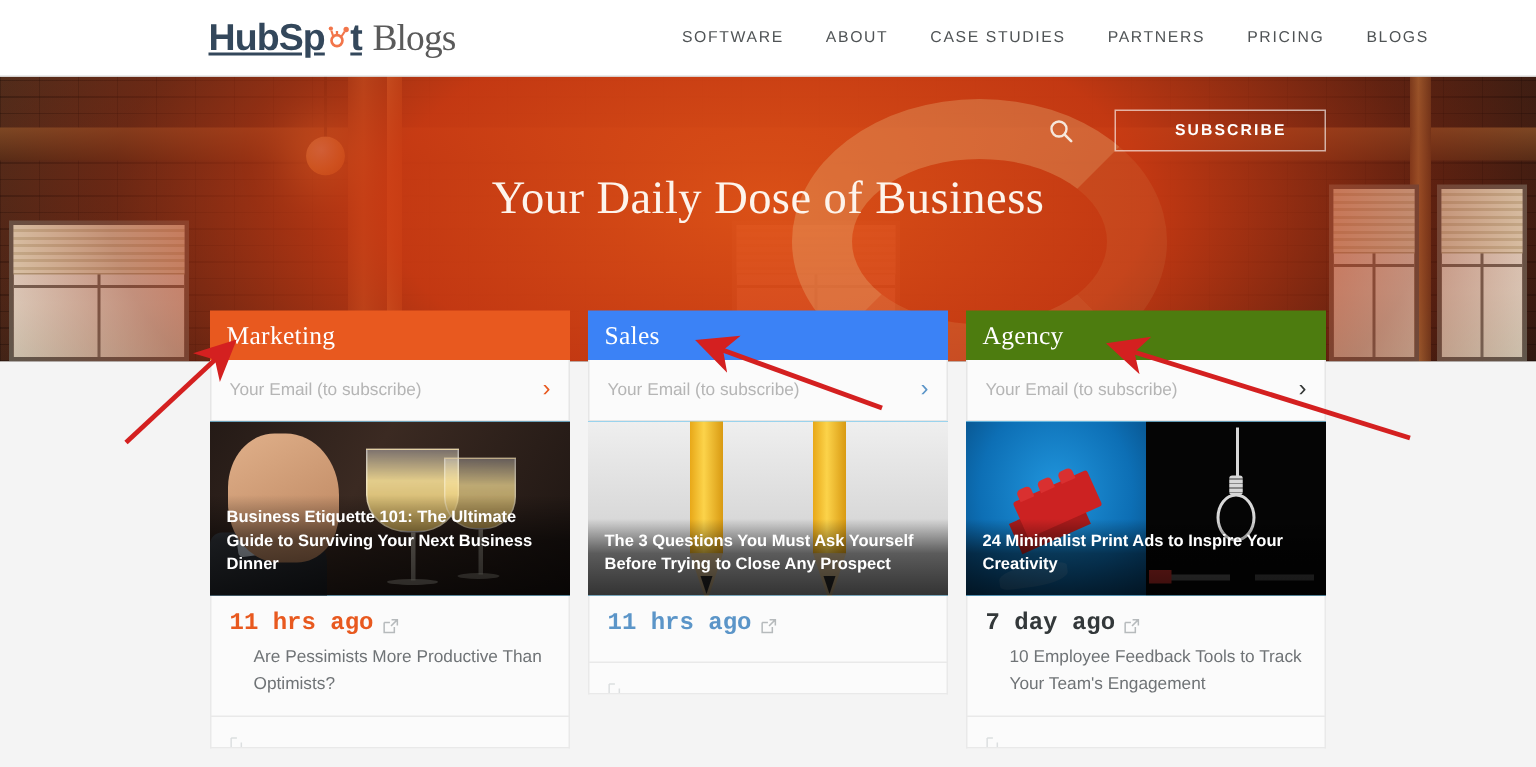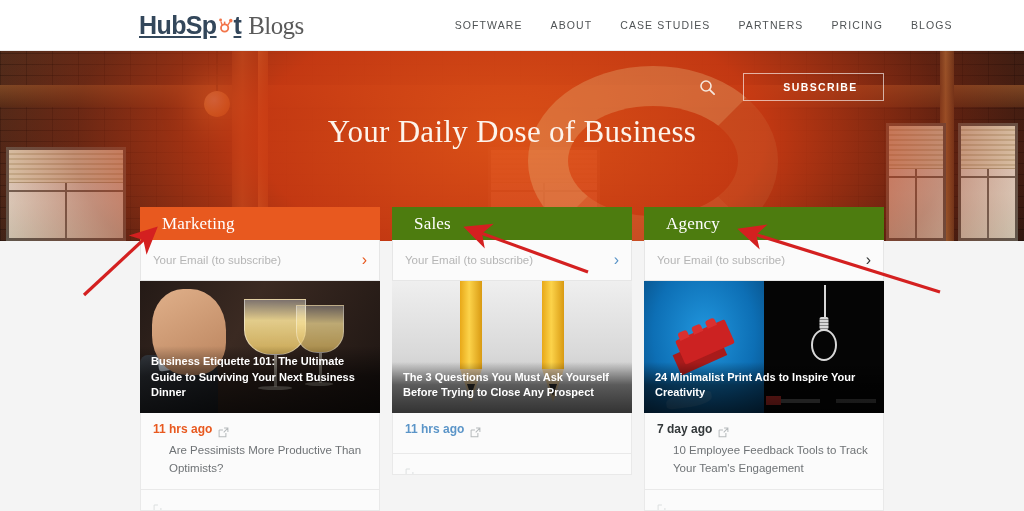--- a/index.html
+++ b/index.html
@@ -121,50 +121,50 @@
   }
 
   
   .columns {
     position: absolute; left: 140px; top: 207px;
     display: flex; gap: 12px; z-index: 10;
   }
   .col { width: 240px; }
   .col-header {
     height: 33px; display: flex; align-items: center;
-    padding-left: 22px;
+    padding-left: 11px;
     font-family: "Liberation Serif", serif;
     font-size: 17px; color: #fff; letter-spacing: .2px;
   }
   .sub-row {
     background: #fbfbfb; border: 1px solid #e6e6e6; border-top: none;
     height: 41px; display: flex; align-items: center;
     padding: 0 10px 0 12px;
   }
   .sub-input {
     flex: 1; border: none; background: transparent; outline: none;
     font-size: 11.5px; color: #9a9a9a;
     font-family: "Liberation Sans", sans-serif;
   }
   .sub-input::placeholder { color: #b5b5b5; }
   .sub-arrow { font-size: 16px; line-height: 1; cursor: pointer; padding: 0 2px; }
 
-  .card { position: relative; height: 132px; overflow: hidden; background: #0ea5e9; }
+  .card { position: relative; height: 116px; overflow: hidden; background: #0ea5e9; }
   .card-title {
     position: absolute; left: 0; right: 0; bottom: 0;
     padding: 8px 11px 12px;
     background: linear-gradient(180deg, rgba(0,0,0,0) 0%, rgba(0,0,0,.55) 45%, rgba(0,0,0,.72) 100%);
     color: #fff; font-size: 11px; font-weight: bold; line-height: 1.42;
   }
   .item {
     background: #fbfbfb; border: 1px solid #e9e9e9; border-top: none;
     padding: 9px 12px 11px;
   }
   .item-meta { display: flex; align-items: center; gap: 6px; margin-bottom: 6px; }
-  .item-time { font-size: 12px; font-weight: bold; }
+  .item-time { font-size: 16px; font-weight: bold; font-family: Liberation Mono, monospace; }
   .ext-icon { width: 11px; height: 11px; }
   .item-title { font-size: 11.5px; color: #6f7376; line-height: 1.55; margin-left: 16px; }
   .item-stub { height: 16px; overflow: hidden; }
 
   
   .art { position: absolute; inset: 0; }
   .art-dinner {
     background: linear-gradient(120deg, #241a16 0%, #3b2a22 40%, #1d1512 100%);
   }
   .hand {
@@ -354,21 +354,21 @@
     <div class="item item-stub">
       <span class="ext-icon">
         <svg width="11" height="11" viewBox="0 0 12 12">
           <path d="M1.2 3.2h4.2M1.2 3.2v7.4h7.4V6.6" fill="none" stroke="#dcdfe0" stroke-width="1.1"></path>
         </svg>
       </span>
     </div>
   </div>
 
   <div class="col">
-    <div class="col-header" style="background:#4d7c0f;">Sales</div>
+    <div class="col-header" style="background:#3b82f6;">Sales</div>
     <div class="sub-row">
       <input class="sub-input" type="text" placeholder="Your Email (to subscribe)" style="">
       <span class="sub-arrow" style="color:#5b95c8;">›</span>
     </div>
     <div class="card">
       <div class="art art-pencils">
         <div class="pencil" style="left:68px;">
           <div class="pencil-body"></div>
           <div class="pencil-wood"></div>
           <div class="pencil-tip"></div>

